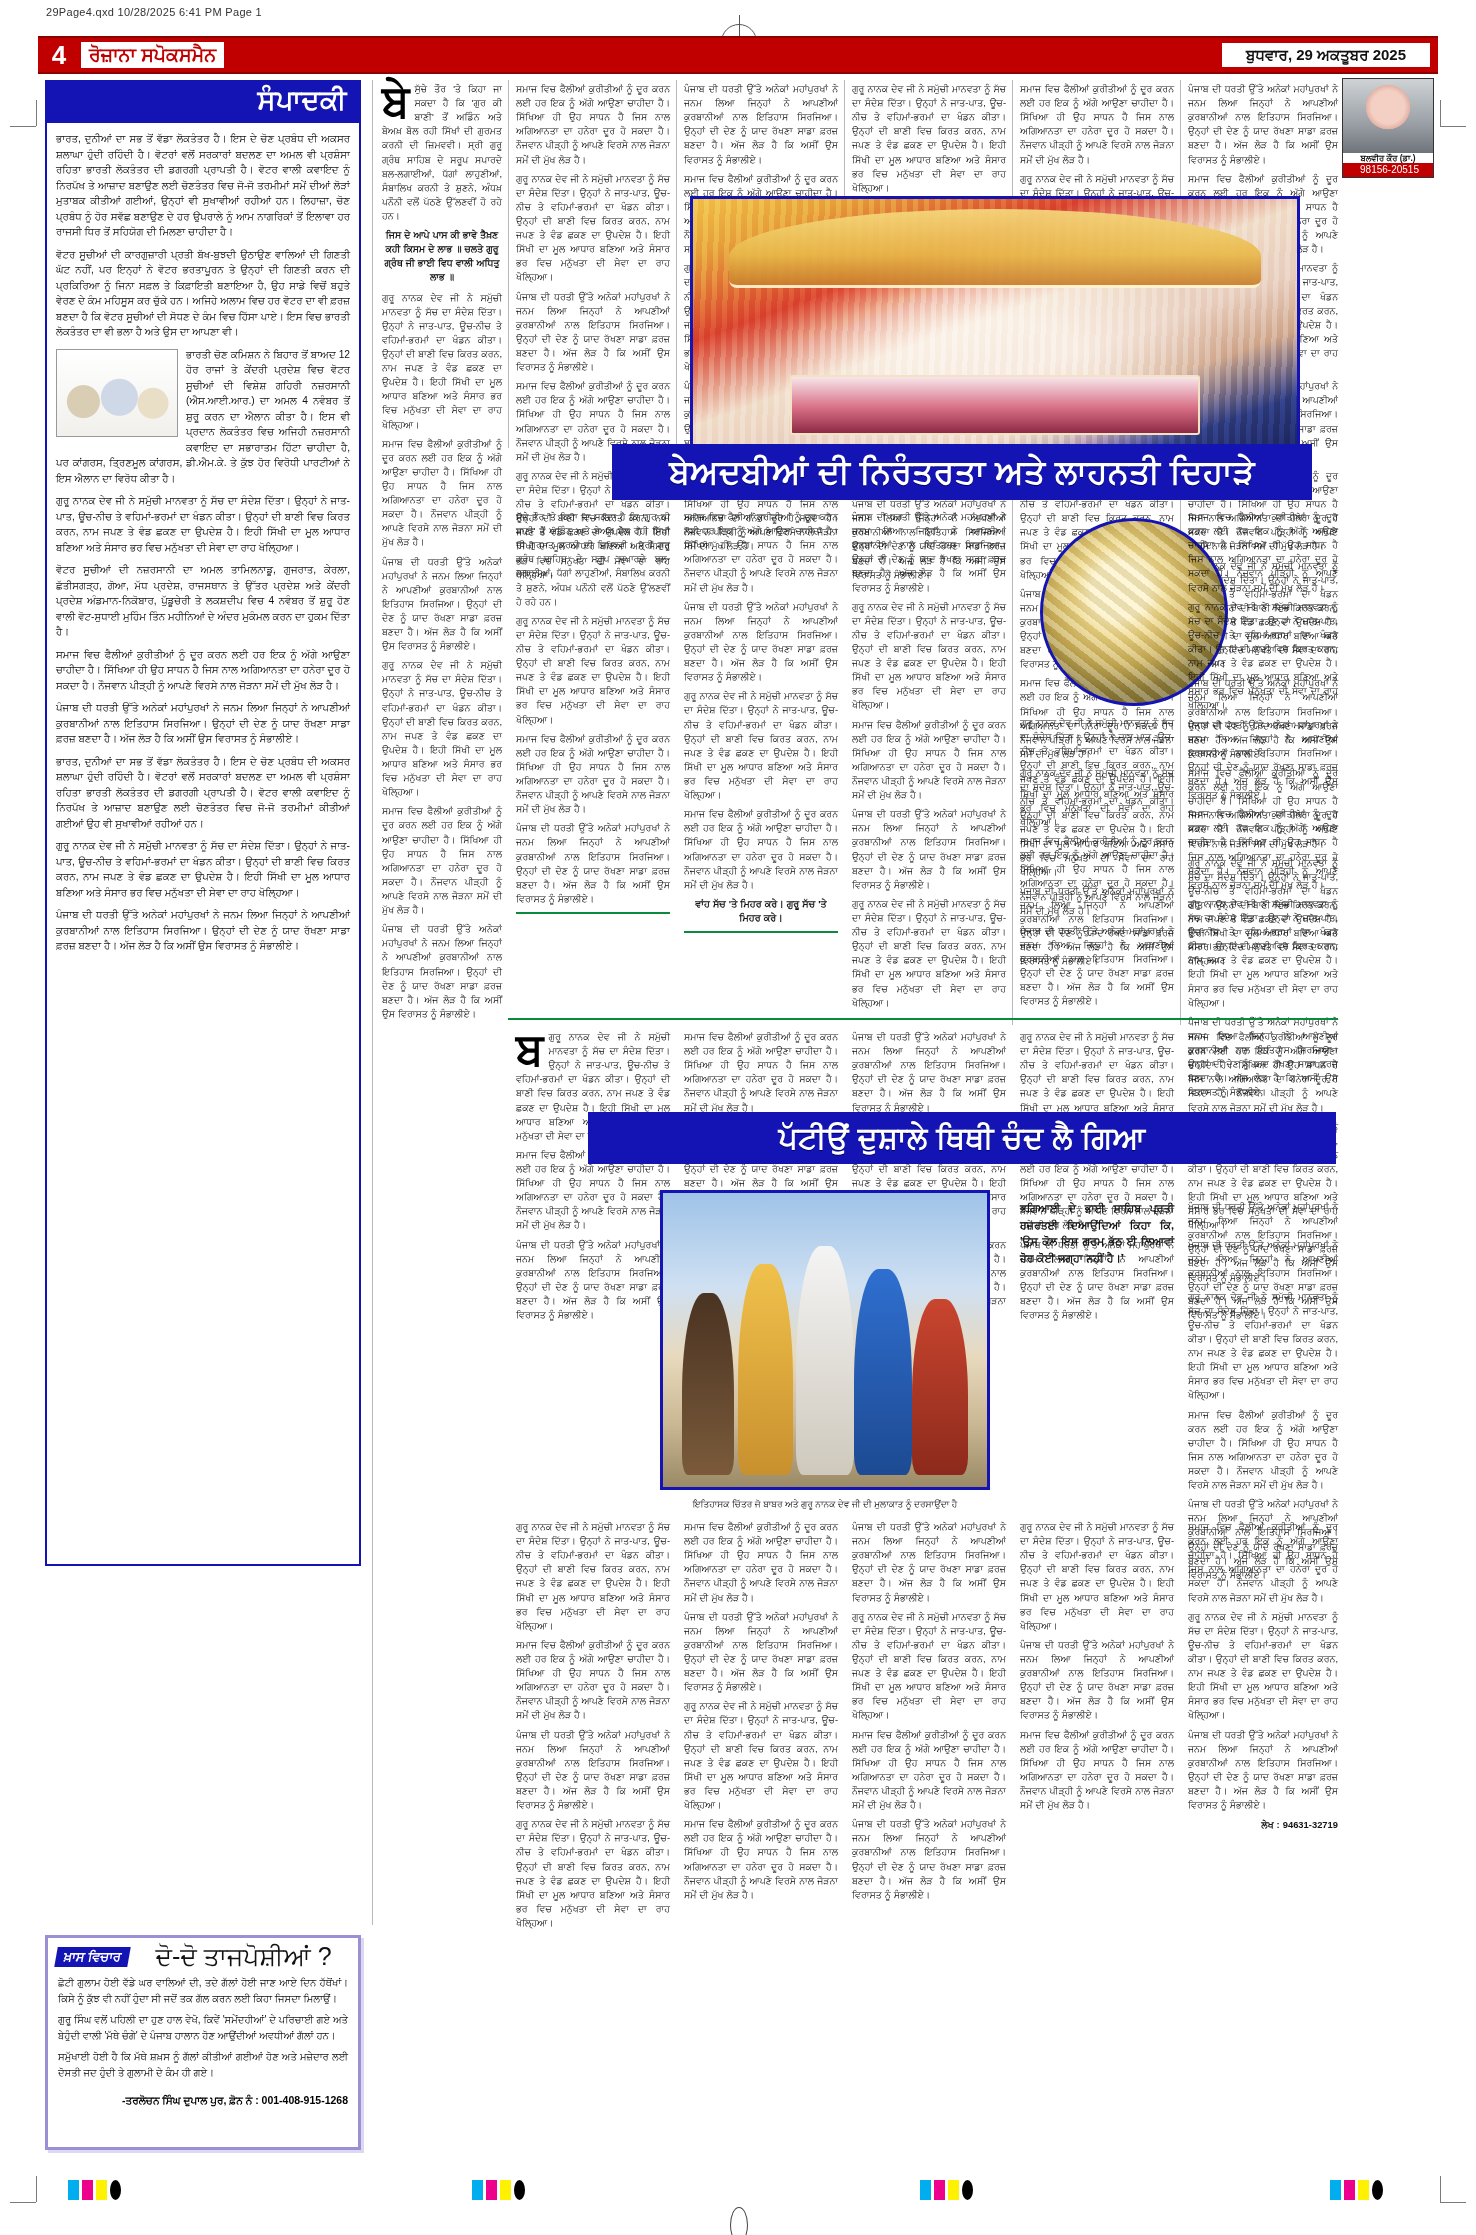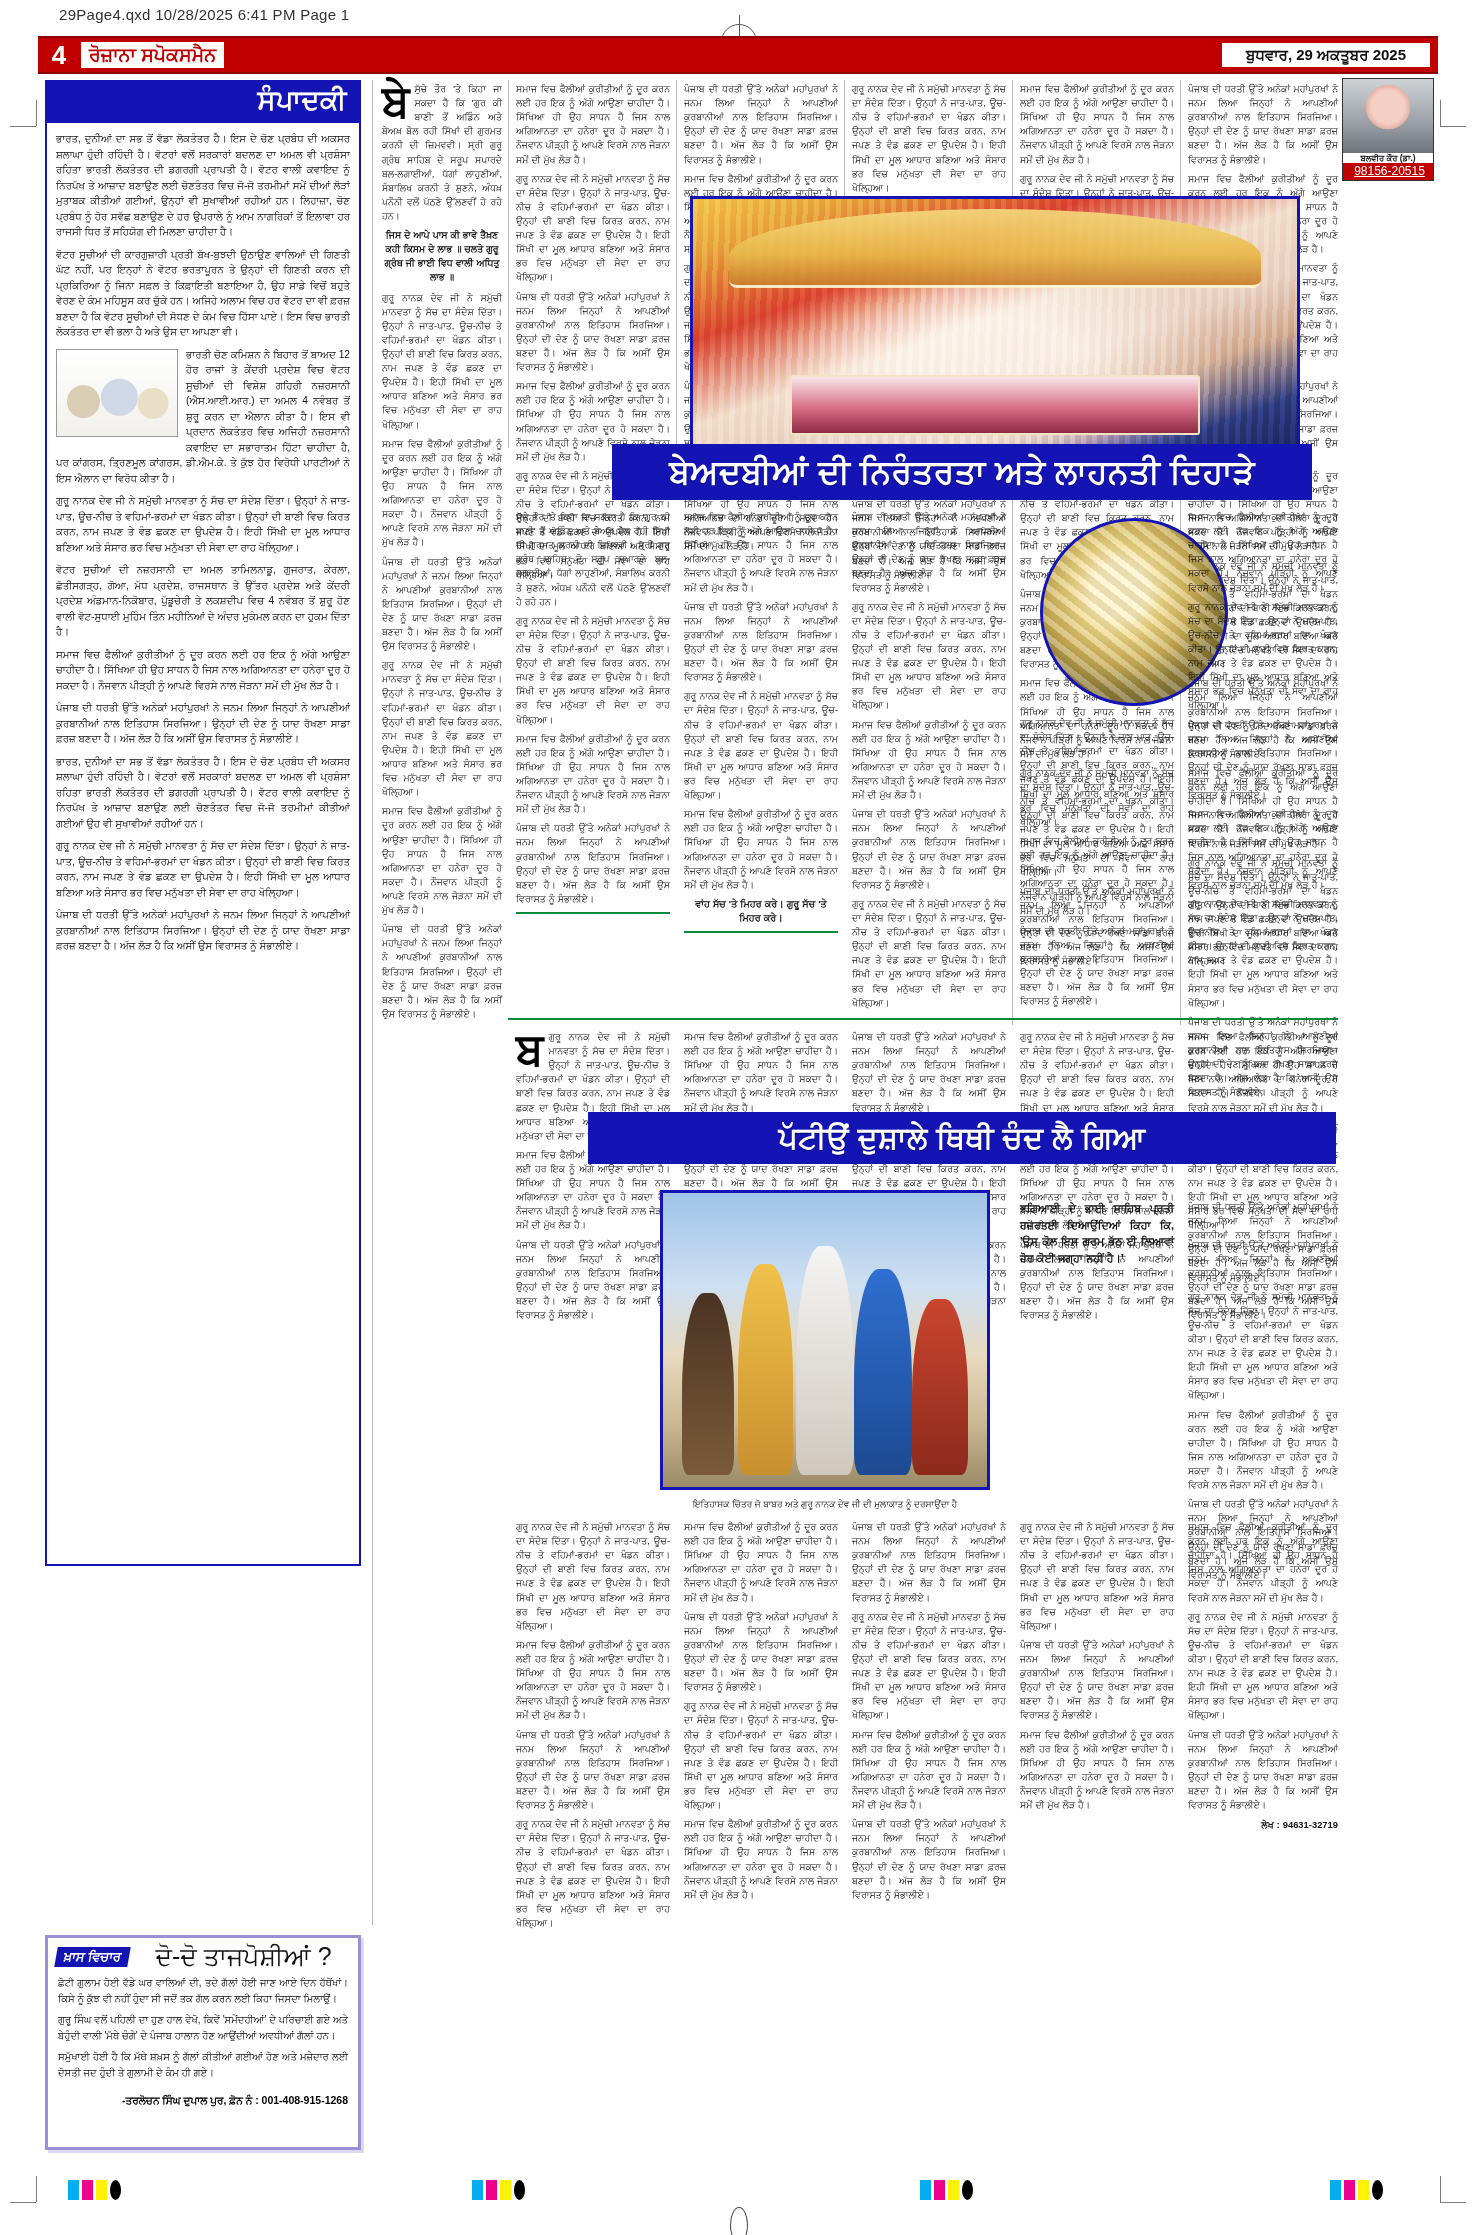--- a/index.html
+++ b/index.html
@@ -39,22 +39,22 @@
 
   .reg-ellipse {
     position: absolute;
     width: 16px; height: 34px;
     border: 1px solid #444;
     border-radius: 50%;
   }
 
   .file-stamp {
     position: absolute;
-    left: 59px; top: 6px;
-    font-size: 15px;
+    left: 46px; top: 6px;
+    font-size: 11px;
     color: #333;
     letter-spacing: .3px;
     font-family: "Liberation Sans", sans-serif;
     white-space: nowrap;
   }
 
   .colorbar {
     position: absolute;
     top: 2180px;
     display: flex;
@@ -348,25 +348,24 @@
     text-align: center;
     color: #111;
     padding: 1px 1px 0 1px;
     line-height: 1.1;
     white-space: nowrap;
     overflow: hidden;
   }
   .author-phone {
     background: #C00000;
     color: #fff;
-    font-size: 12px;
+    font-size: 10px;
     text-align: center;
     padding: 1px 0 2px 3px;
     white-space: nowrap;
-    text-decoration: underline;
   }
 
   
   .verse {
     text-align: center;
     font-size: 9.4px;
     line-height: 1.5;
     font-weight: bold;
     margin: 4px 0 6px 0;
   }

